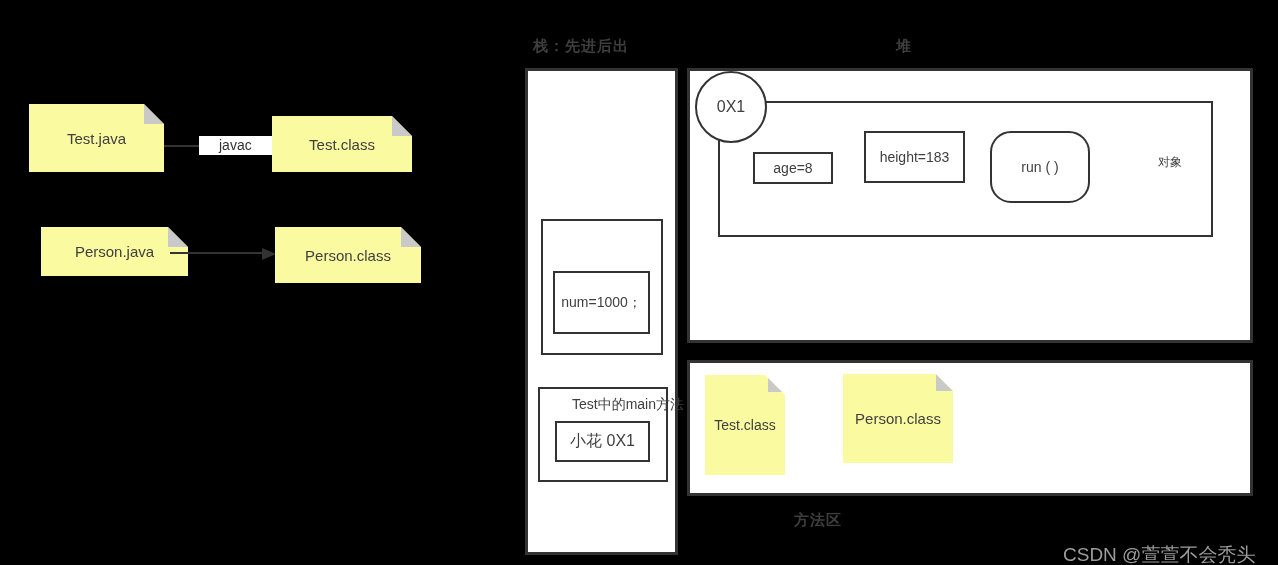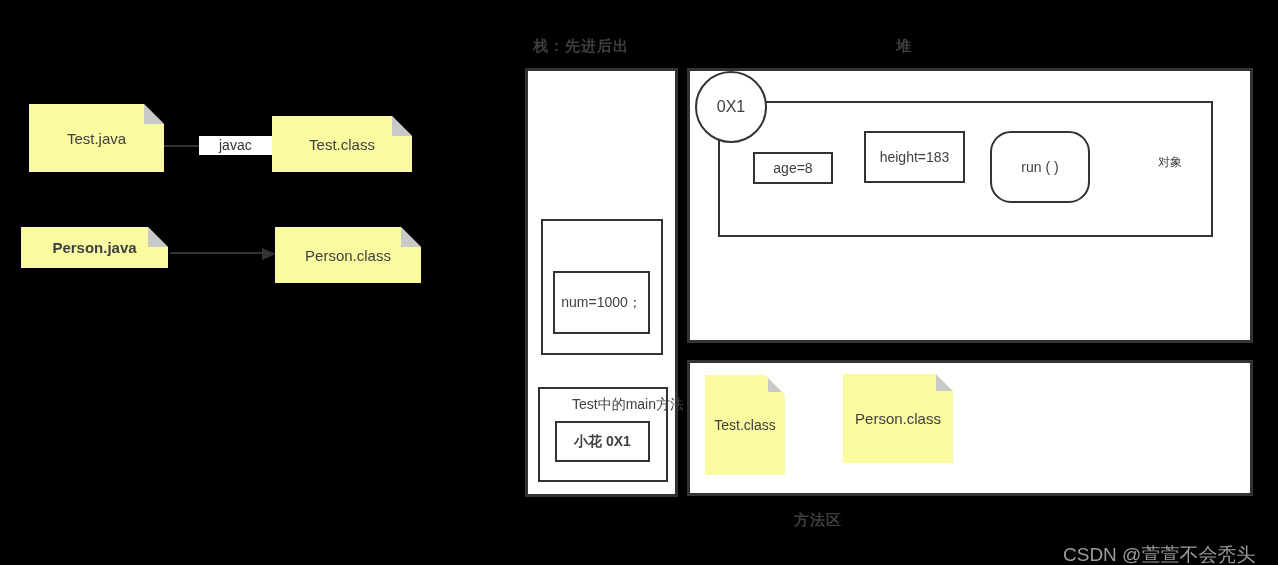--- a/index.html
+++ b/index.html
@@ -66,42 +66,42 @@
     <span>Test.java</span>
   </div>
   <div class="abs arrow-line" style="left:164px;top:145px;width:94px;"></div>
   <div class="abs arrow-head" style="left:256px;top:141px;"></div>
   <div class="abs arrow-label" style="left:199px;top:136px;z-index:2;">javac</div>
   <div class="abs note" style="left:272px;top:116px;width:140px;height:56px;">
     <span class="fold"></span>
     <span>Test.class</span>
   </div>
 
-  <div class="abs note" style="left:21px;top:227px;width:147px;height:41px;font-weight:bold;">
+  <div class="abs note" style="left:41px;top:227px;width:147px;height:49px;">
     <span class="fold"></span>
     <span>Person.java</span>
   </div>
   <div class="abs arrow-line" style="left:170px;top:252px;width:92px;"></div>
   <div class="abs arrow-head" style="left:262px;top:248px;"></div>
   <div class="abs note" style="left:275px;top:227px;width:146px;height:56px;">
     <span class="fold"></span>
     <span>Person.class</span>
   </div>
 
-  <div class="abs panel" style="left:525px;top:68px;width:153px;height:429px;">
+  <div class="abs panel" style="left:525px;top:68px;width:153px;height:487px;">
 
     <div class="abs frame" style="left:13px;top:148px;width:122px;height:136px;">
       <div class="abs box" style="left:10px;top:50px;width:97px;height:63px;">
         <span>num=1000；</span>
       </div>
     </div>
 
     <div class="abs frame" style="left:10px;top:316px;width:130px;height:95px;padding-left:32px;">
       <span class="frame-title">Test中的main方法</span>
-      <div class="abs box" style="left:15px;top:32px;width:95px;height:41px;font-size:14px;font-weight:bold;">
+      <div class="abs box" style="left:15px;top:32px;width:95px;height:41px;font-size:16px;">
         <span>小花 0X1</span>
       </div>
     </div>
   </div>
 
   <div class="abs panel" style="left:687px;top:68px;width:566px;height:275px;">
     <div class="abs frame" style="left:28px;top:30px;width:495px;height:136px;">
       <div class="abs box" style="left:33px;top:49px;width:80px;height:32px;">
         <span>age=8</span>
       </div>

